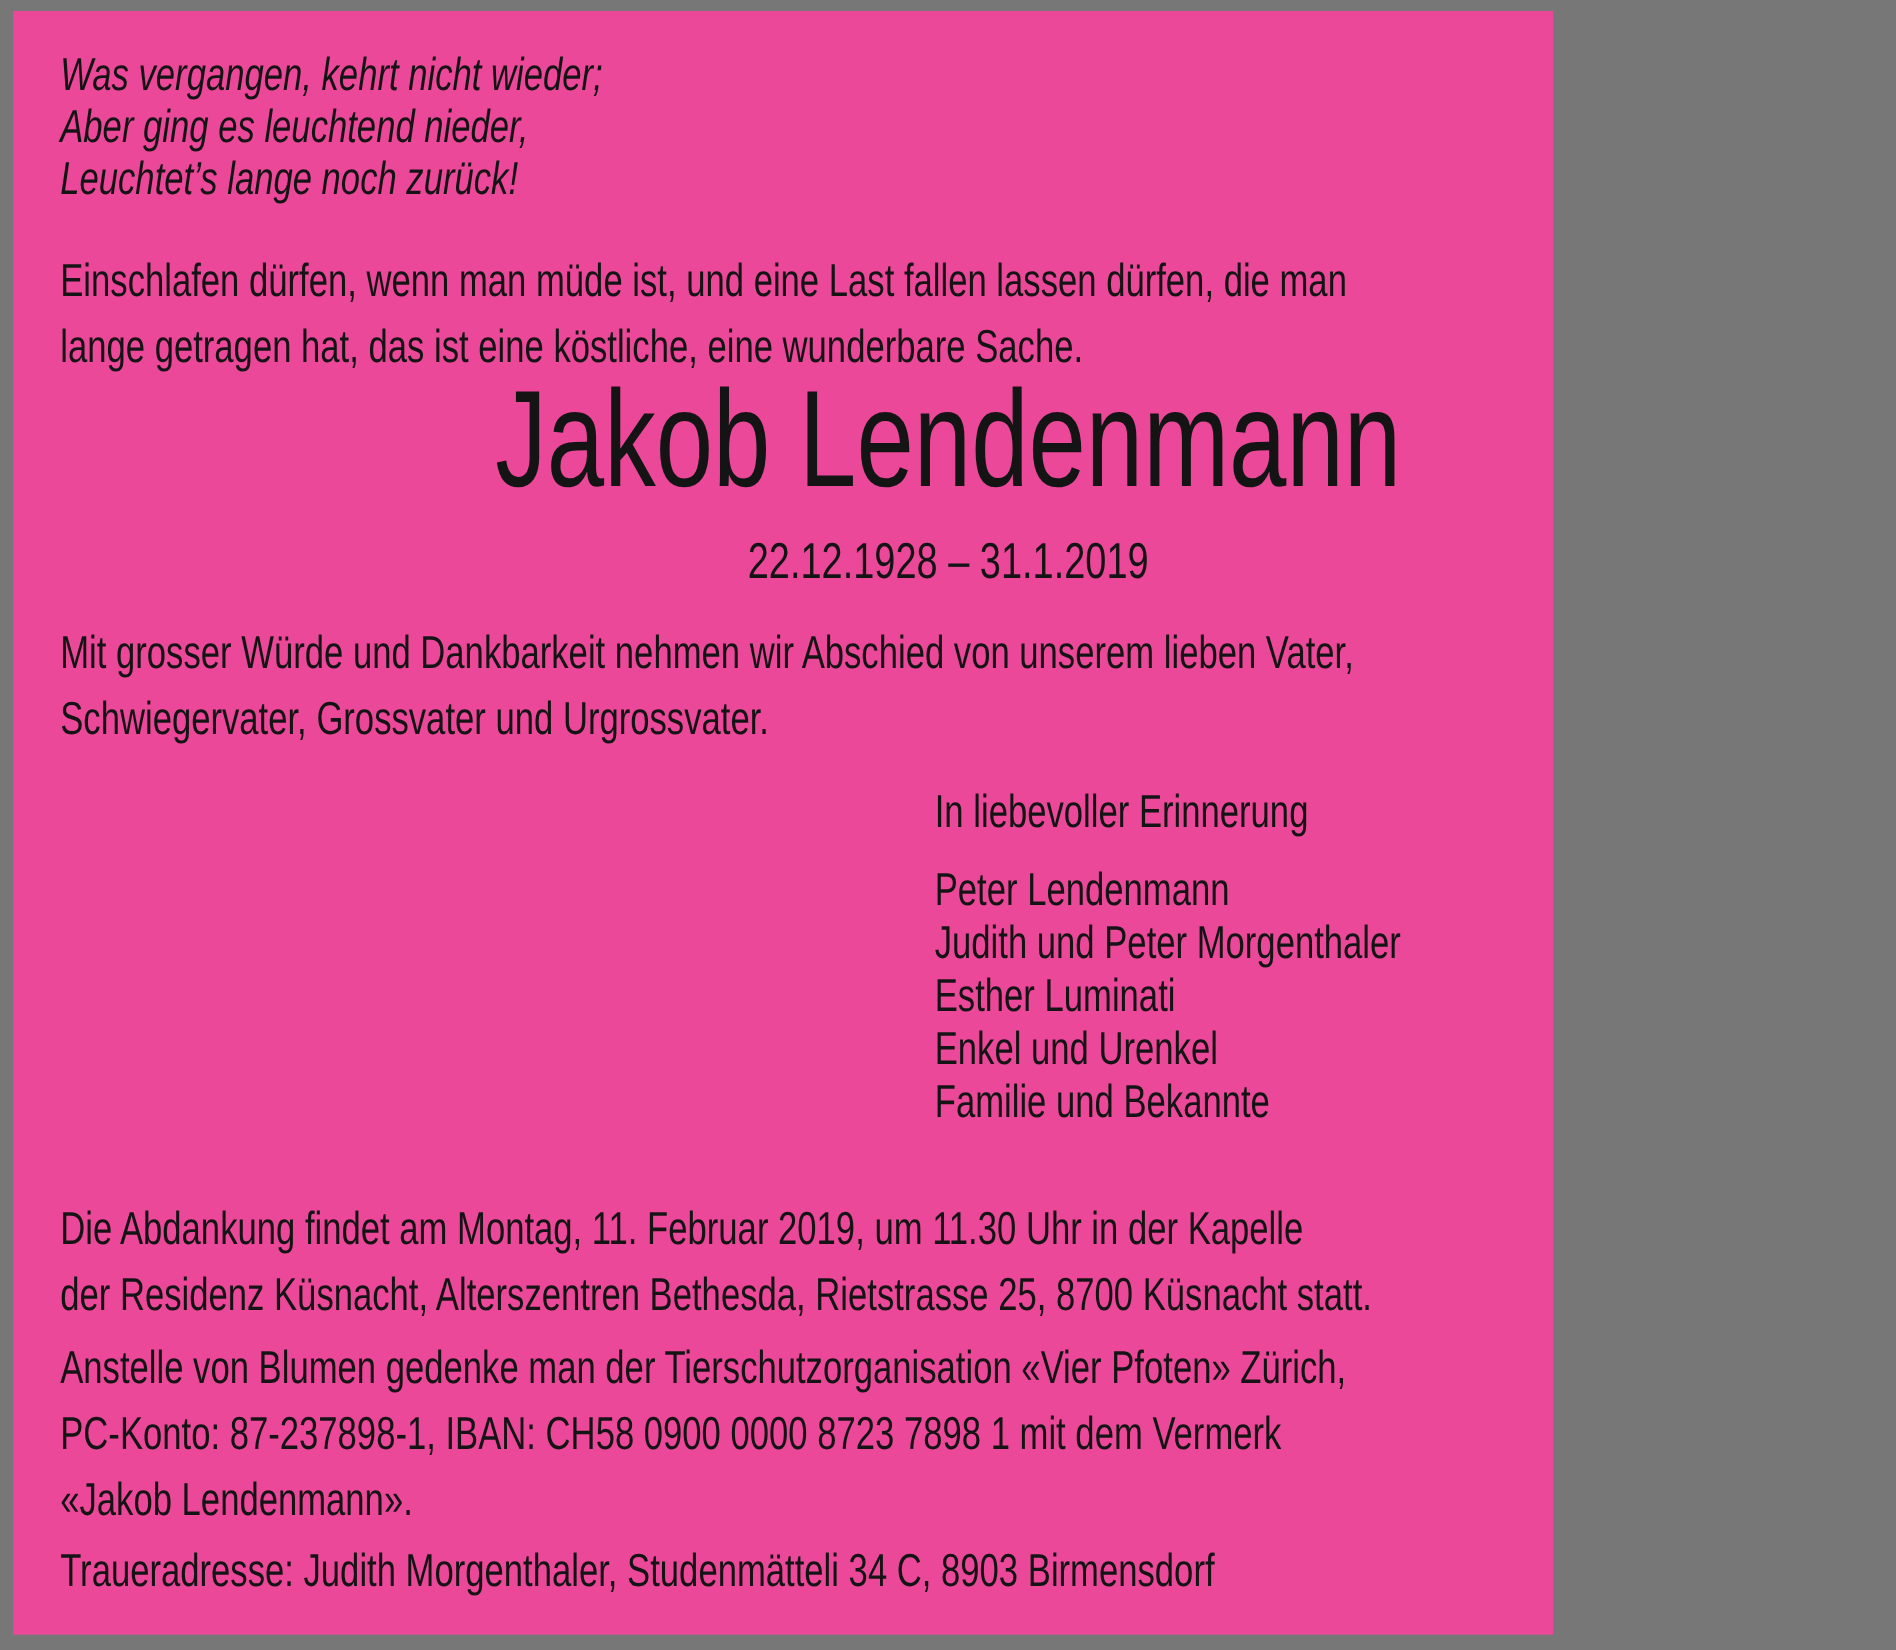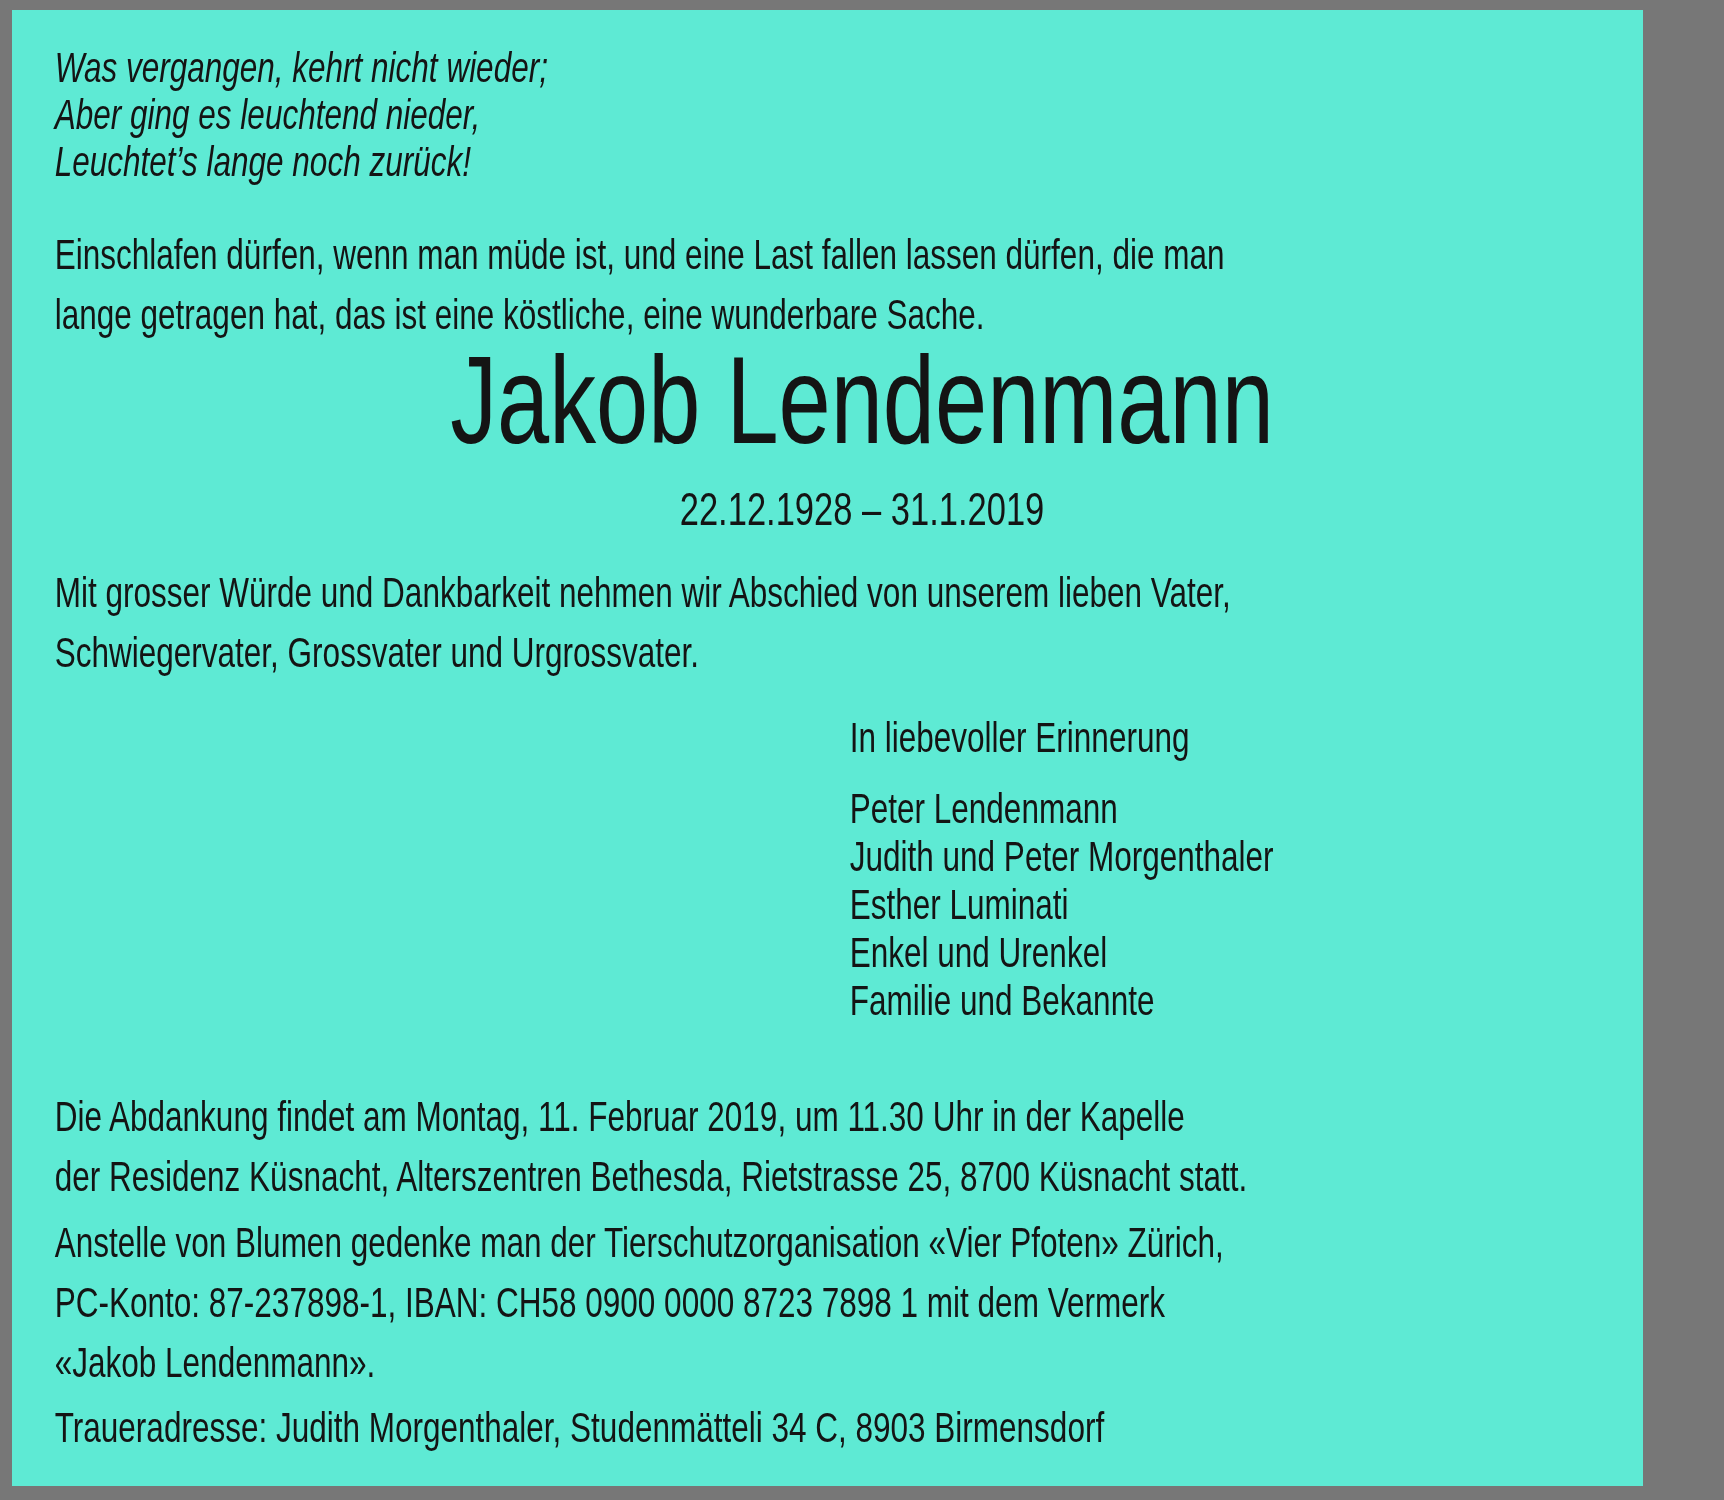--- a/index.html
+++ b/index.html
@@ -14,23 +14,23 @@
   .canvas {
     position: relative;
     width: 1724px;
     height: 1500px;
     background: #777777;
   }
   .page {
     position: absolute;
     left: 12px;
     top: 10px;
-    width: 1631px;
+    width: 1400px;
     height: 1476px;
-    background: #5eead4;
+    background: #ec4899;
     overflow: hidden;
   }
   
   .cond {
     box-sizing: border-box;
     width: 2266.7px;
     padding: 34px 57px 0 57px;
     transform: scaleX(0.75);
     transform-origin: 0 0;
   }

